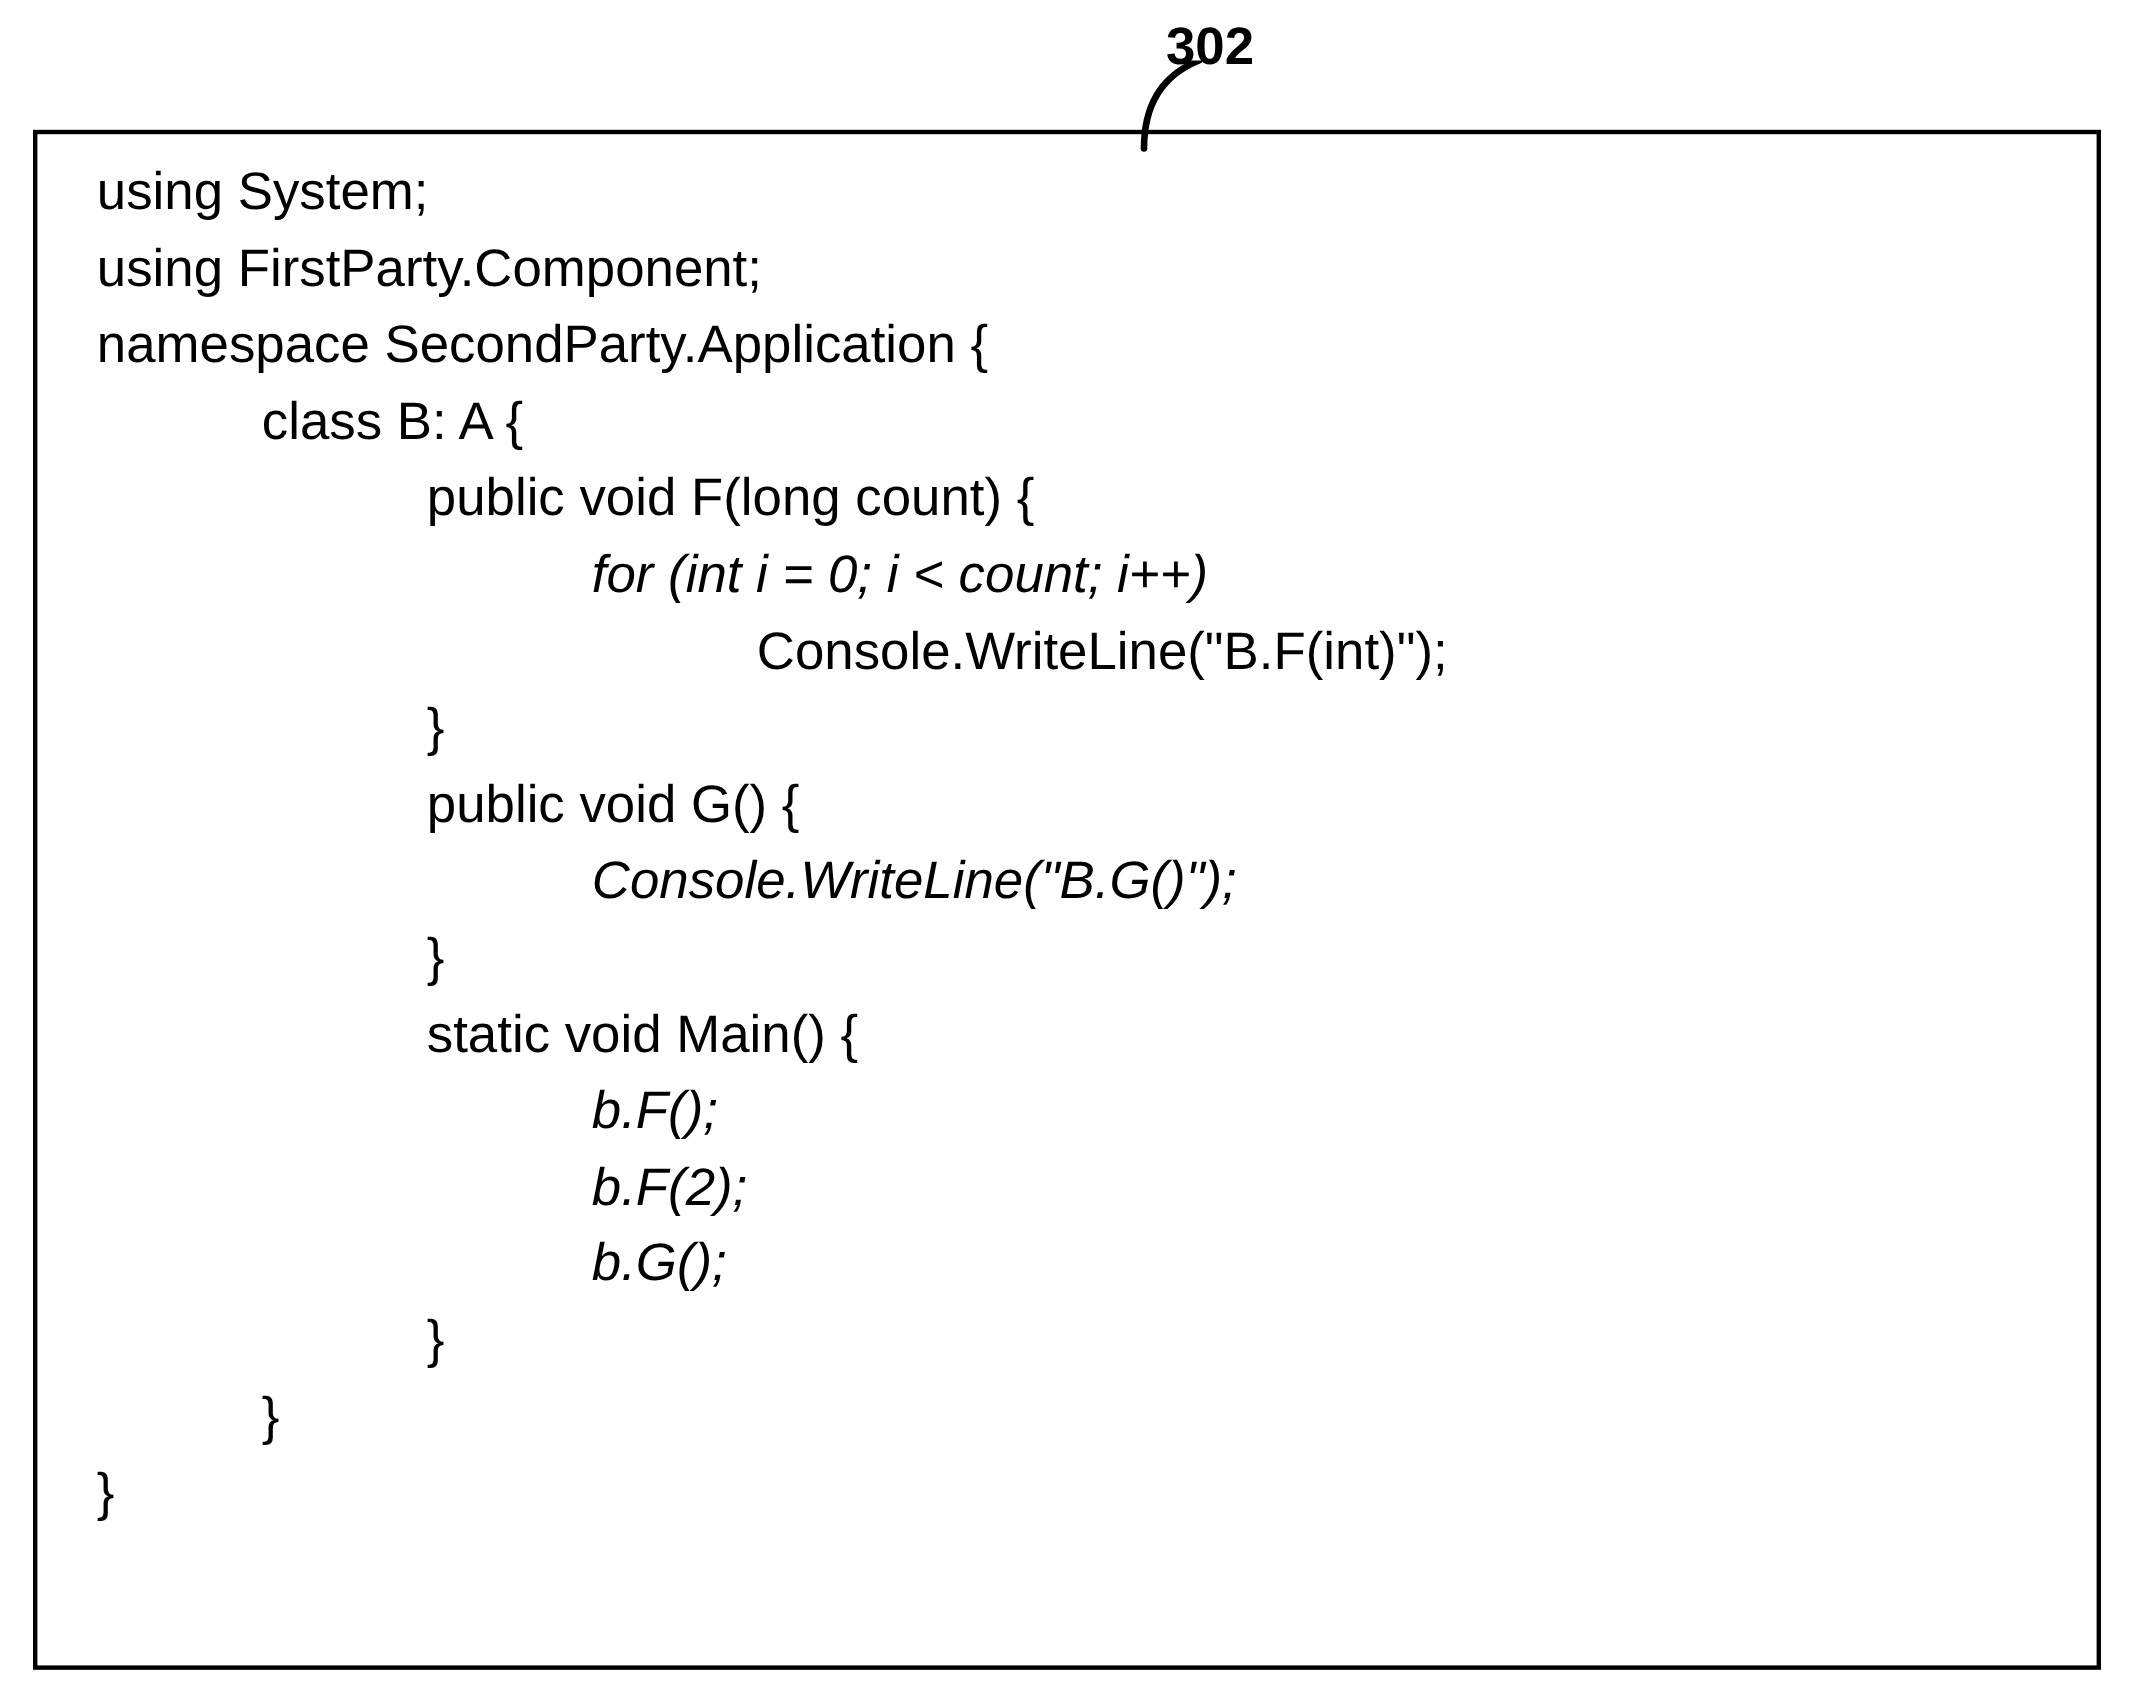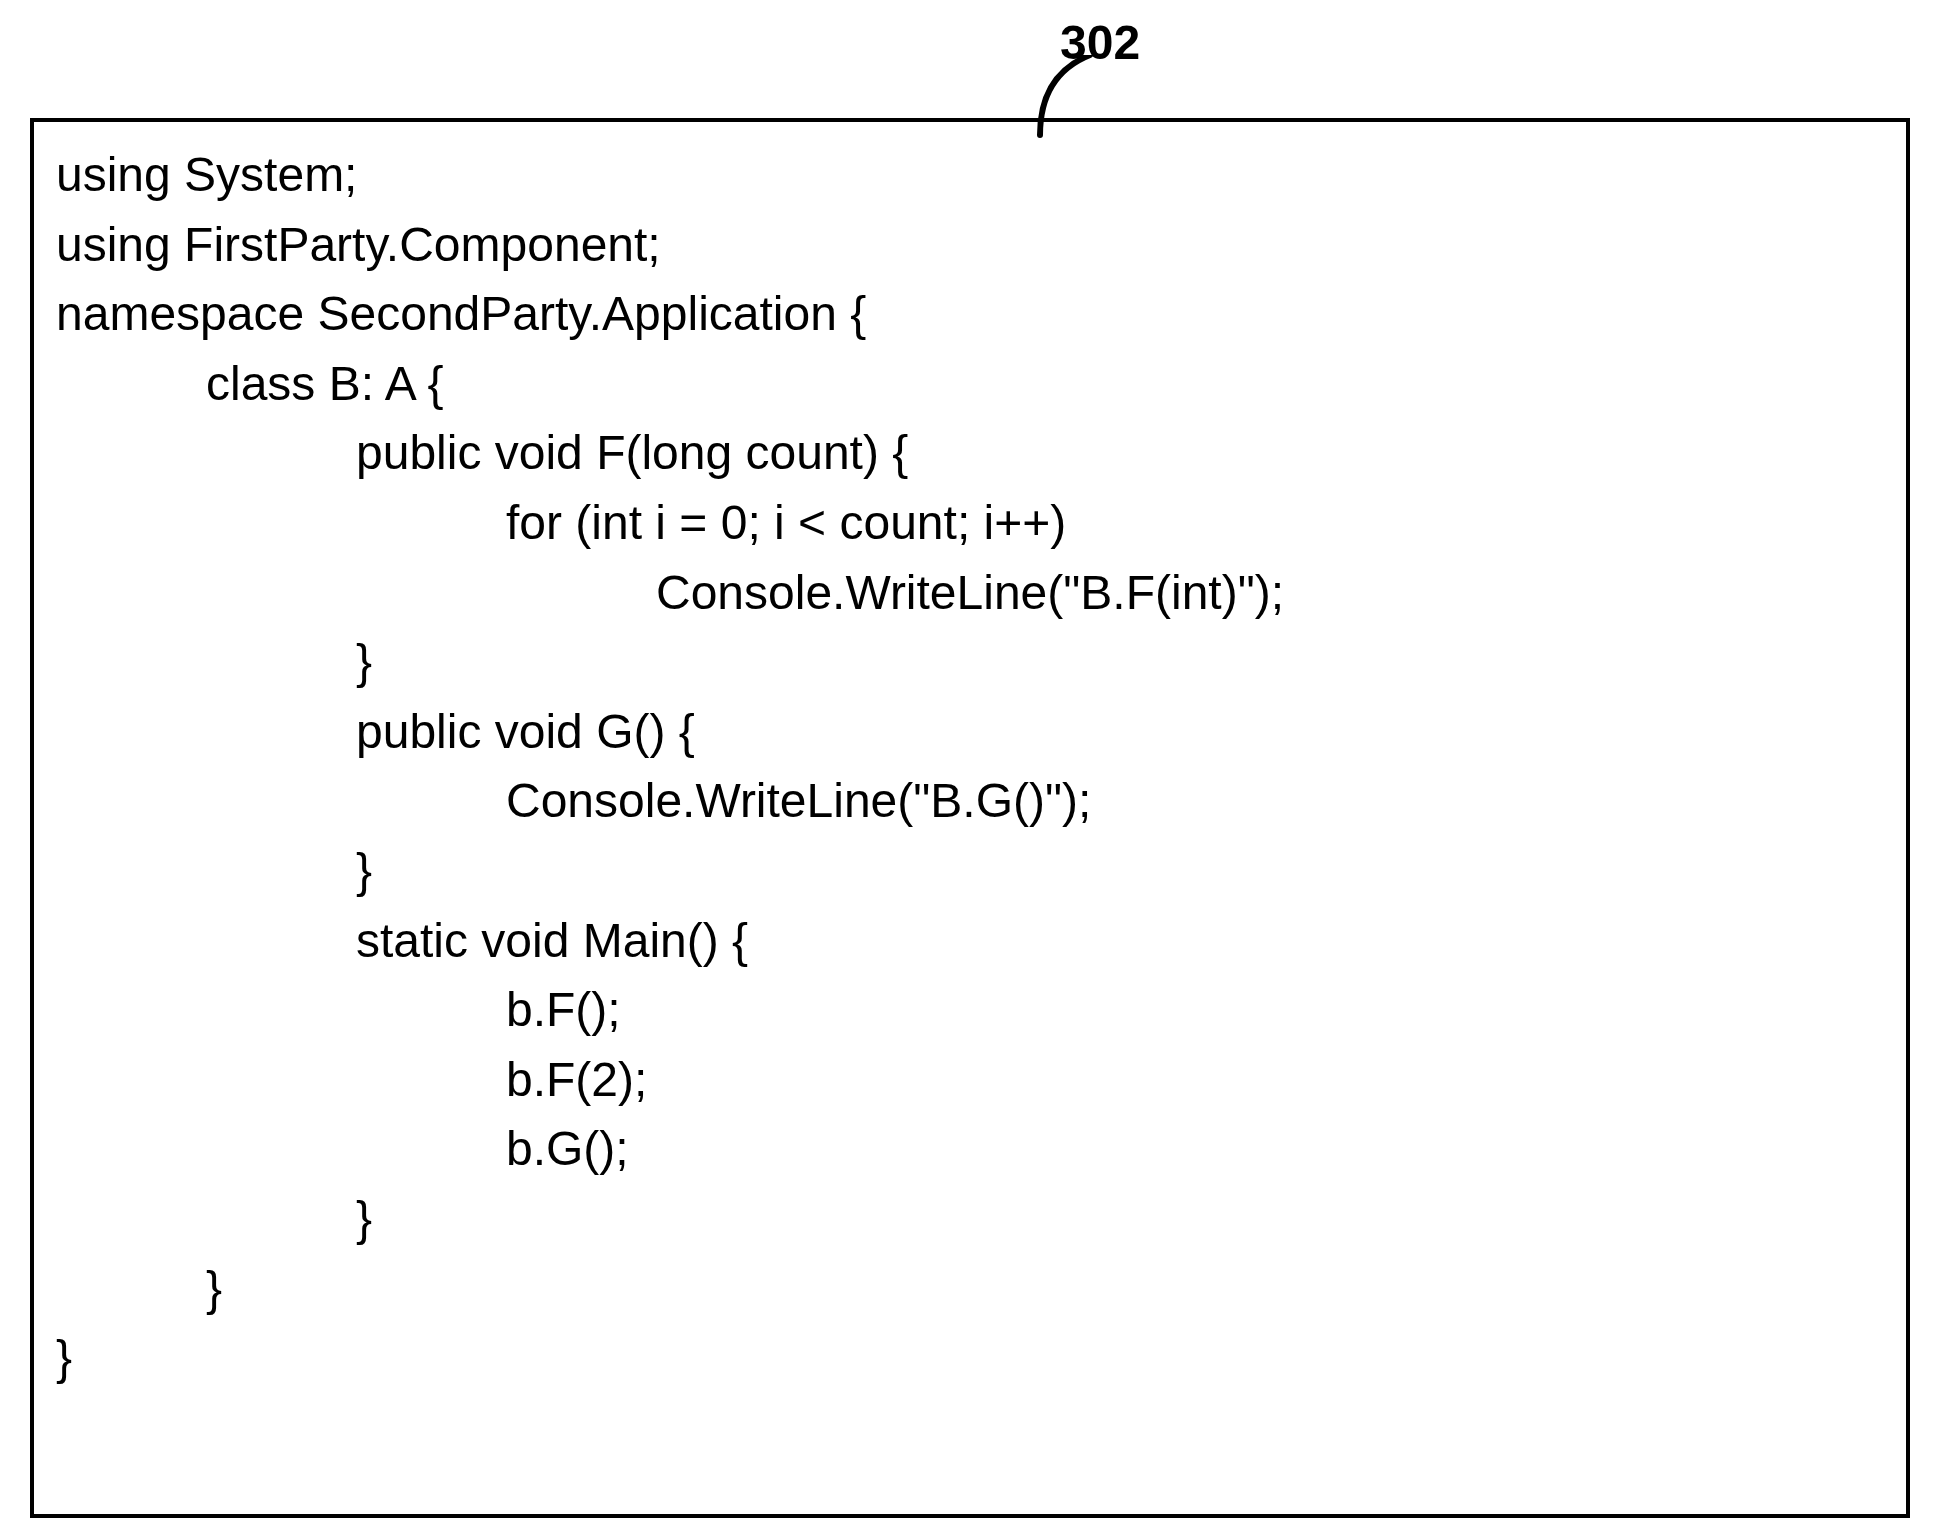--- a/index.html
+++ b/index.html
@@ -36,24 +36,25 @@
       height: 1400px;
       border: 4px solid #000;
       padding: 18px 22px;
     }
     .code-line {
       font-family: Arial, Helvetica, sans-serif;
       font-size: 48px;
       color: #000;
       line-height: 1.45;
       white-space: pre;
+      margin-left: 32px;
     }
     .ind1 { padding-left: 150px; }
     .ind2 { padding-left: 300px; }
-    .ind3 { padding-left: 450px; }
+    .ind3 { padding-left: 450px; font-style: italic; }
     .ind4 { padding-left: 600px; }
   </style>
 </head>
 <body>
 
 <div class="callout">
   <svg class="callout-curve" width="80" height="90">
     <path d="M 60 0 Q 10 20 10 80" stroke="#000" stroke-width="6" fill="none" stroke-linecap="round"></path>
   </svg>
   <span class="callout-label">302</span>

